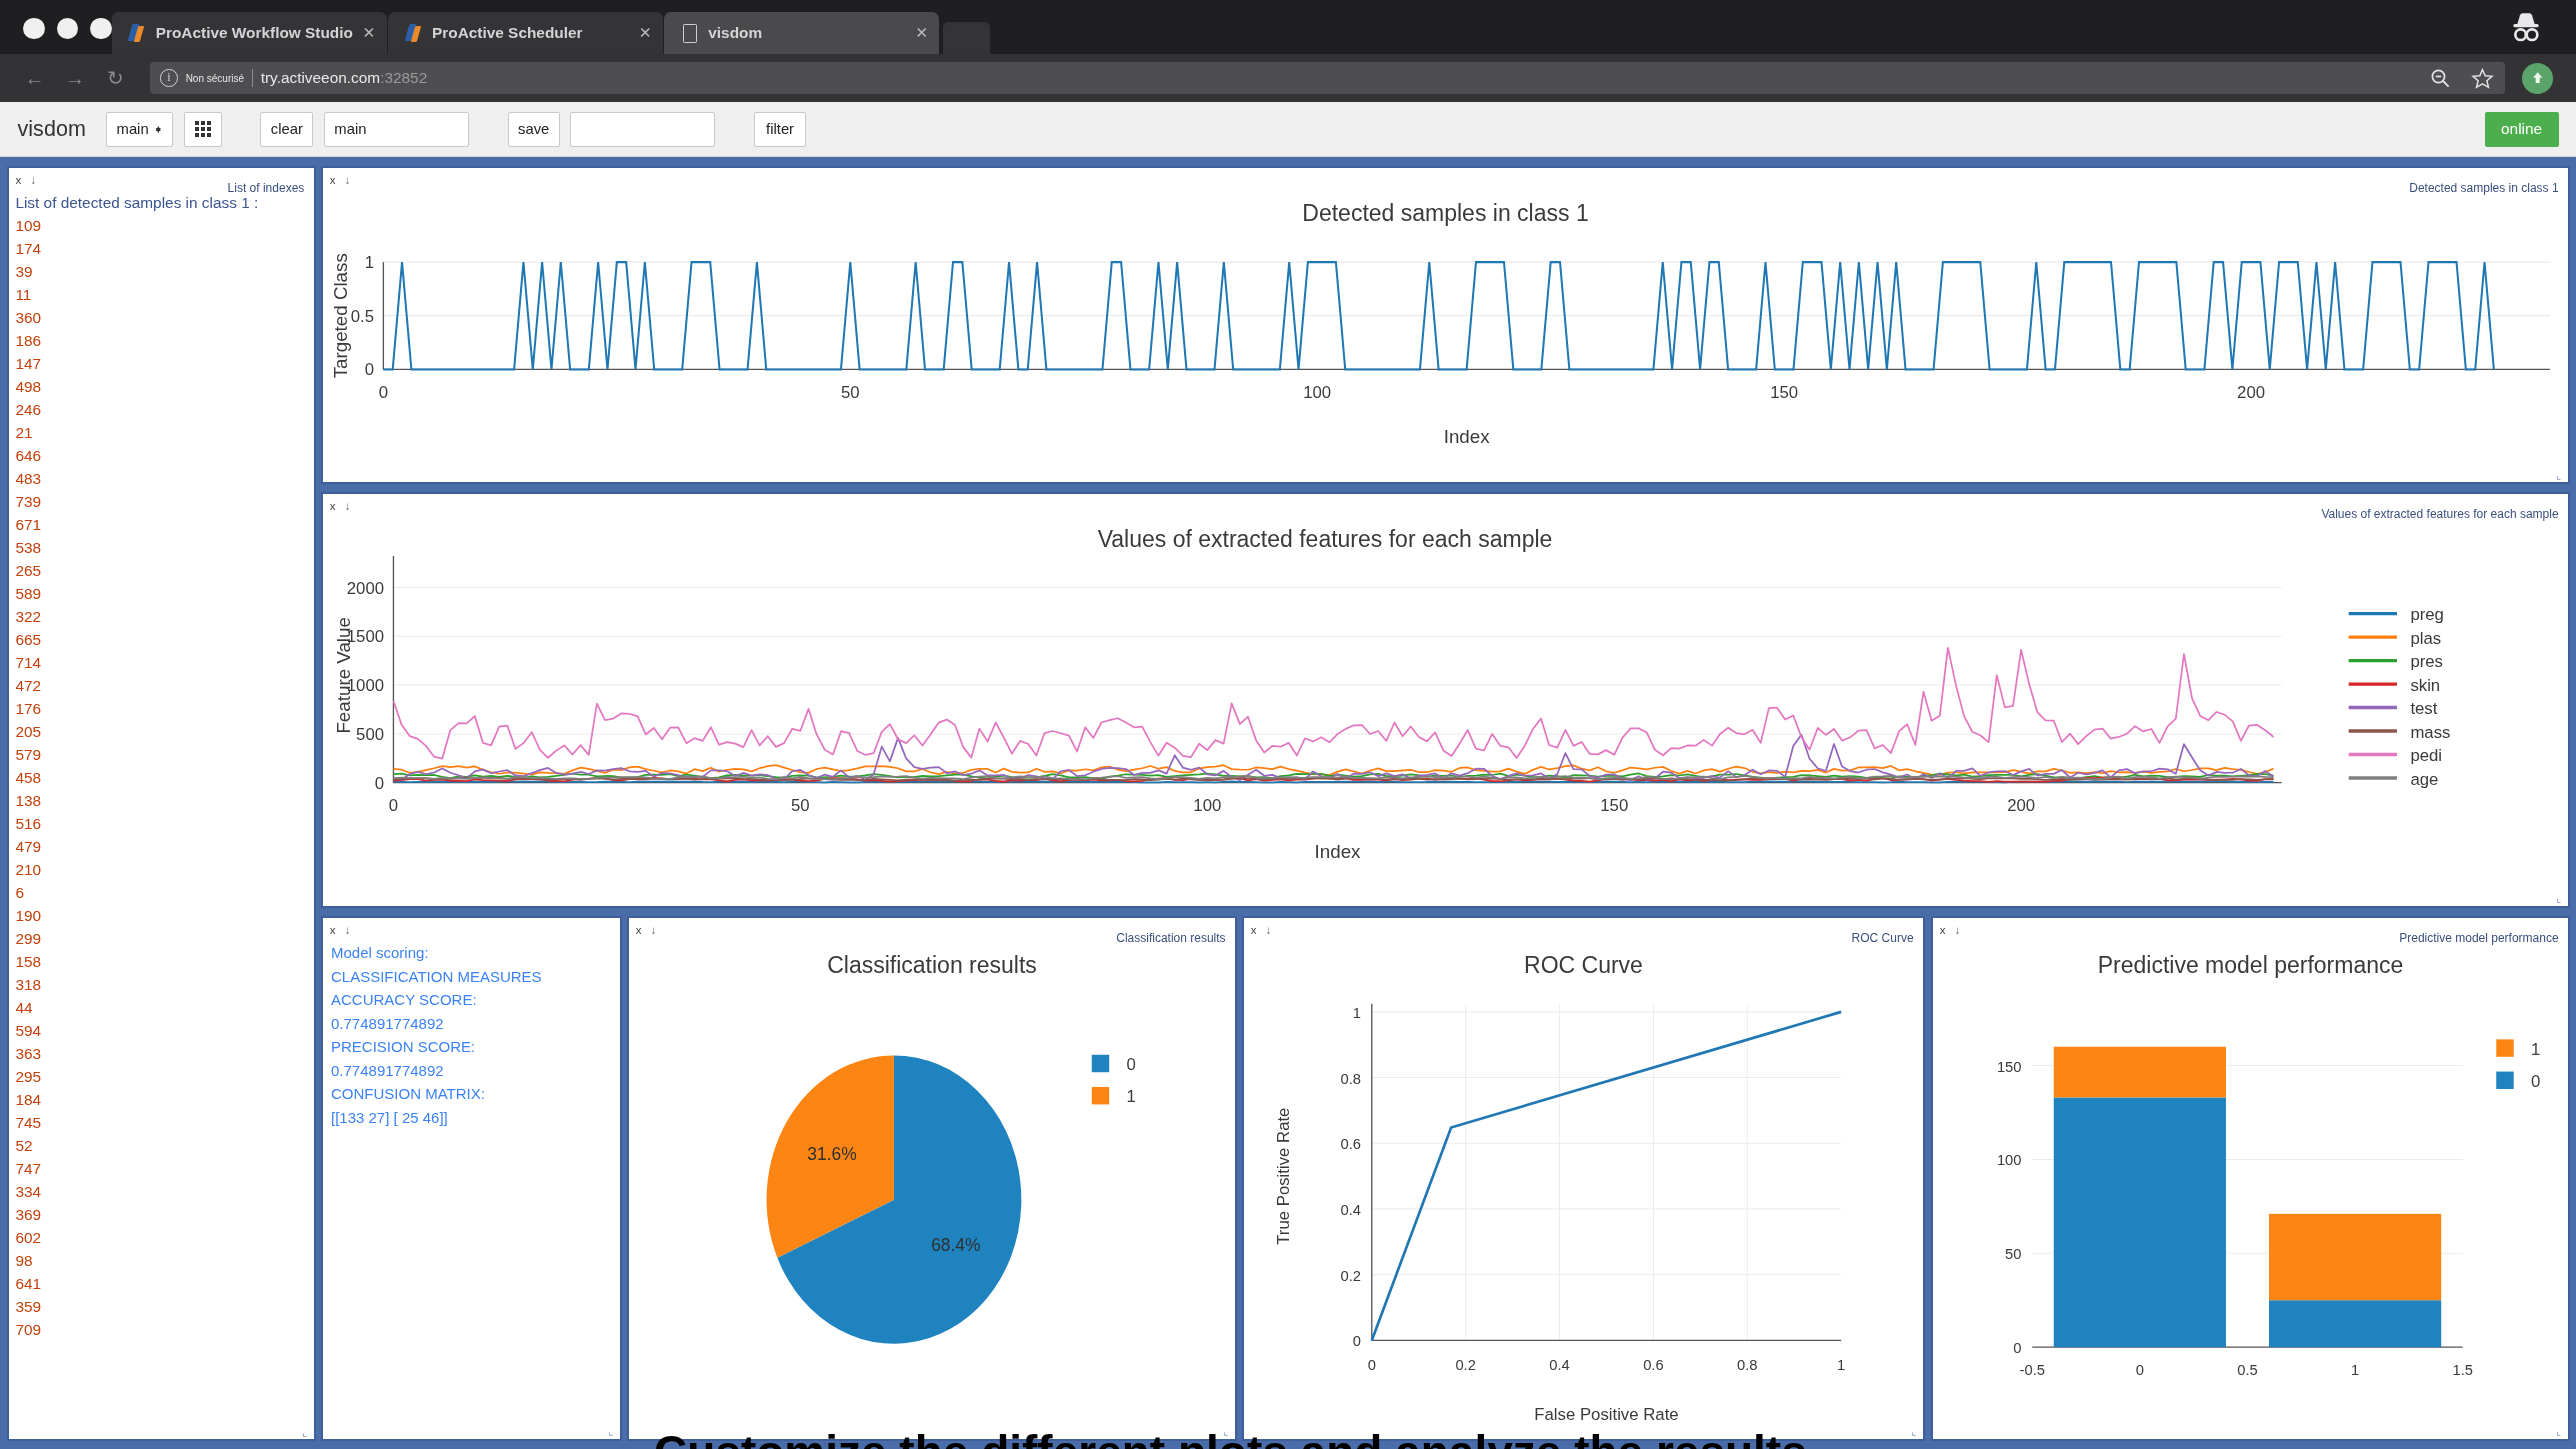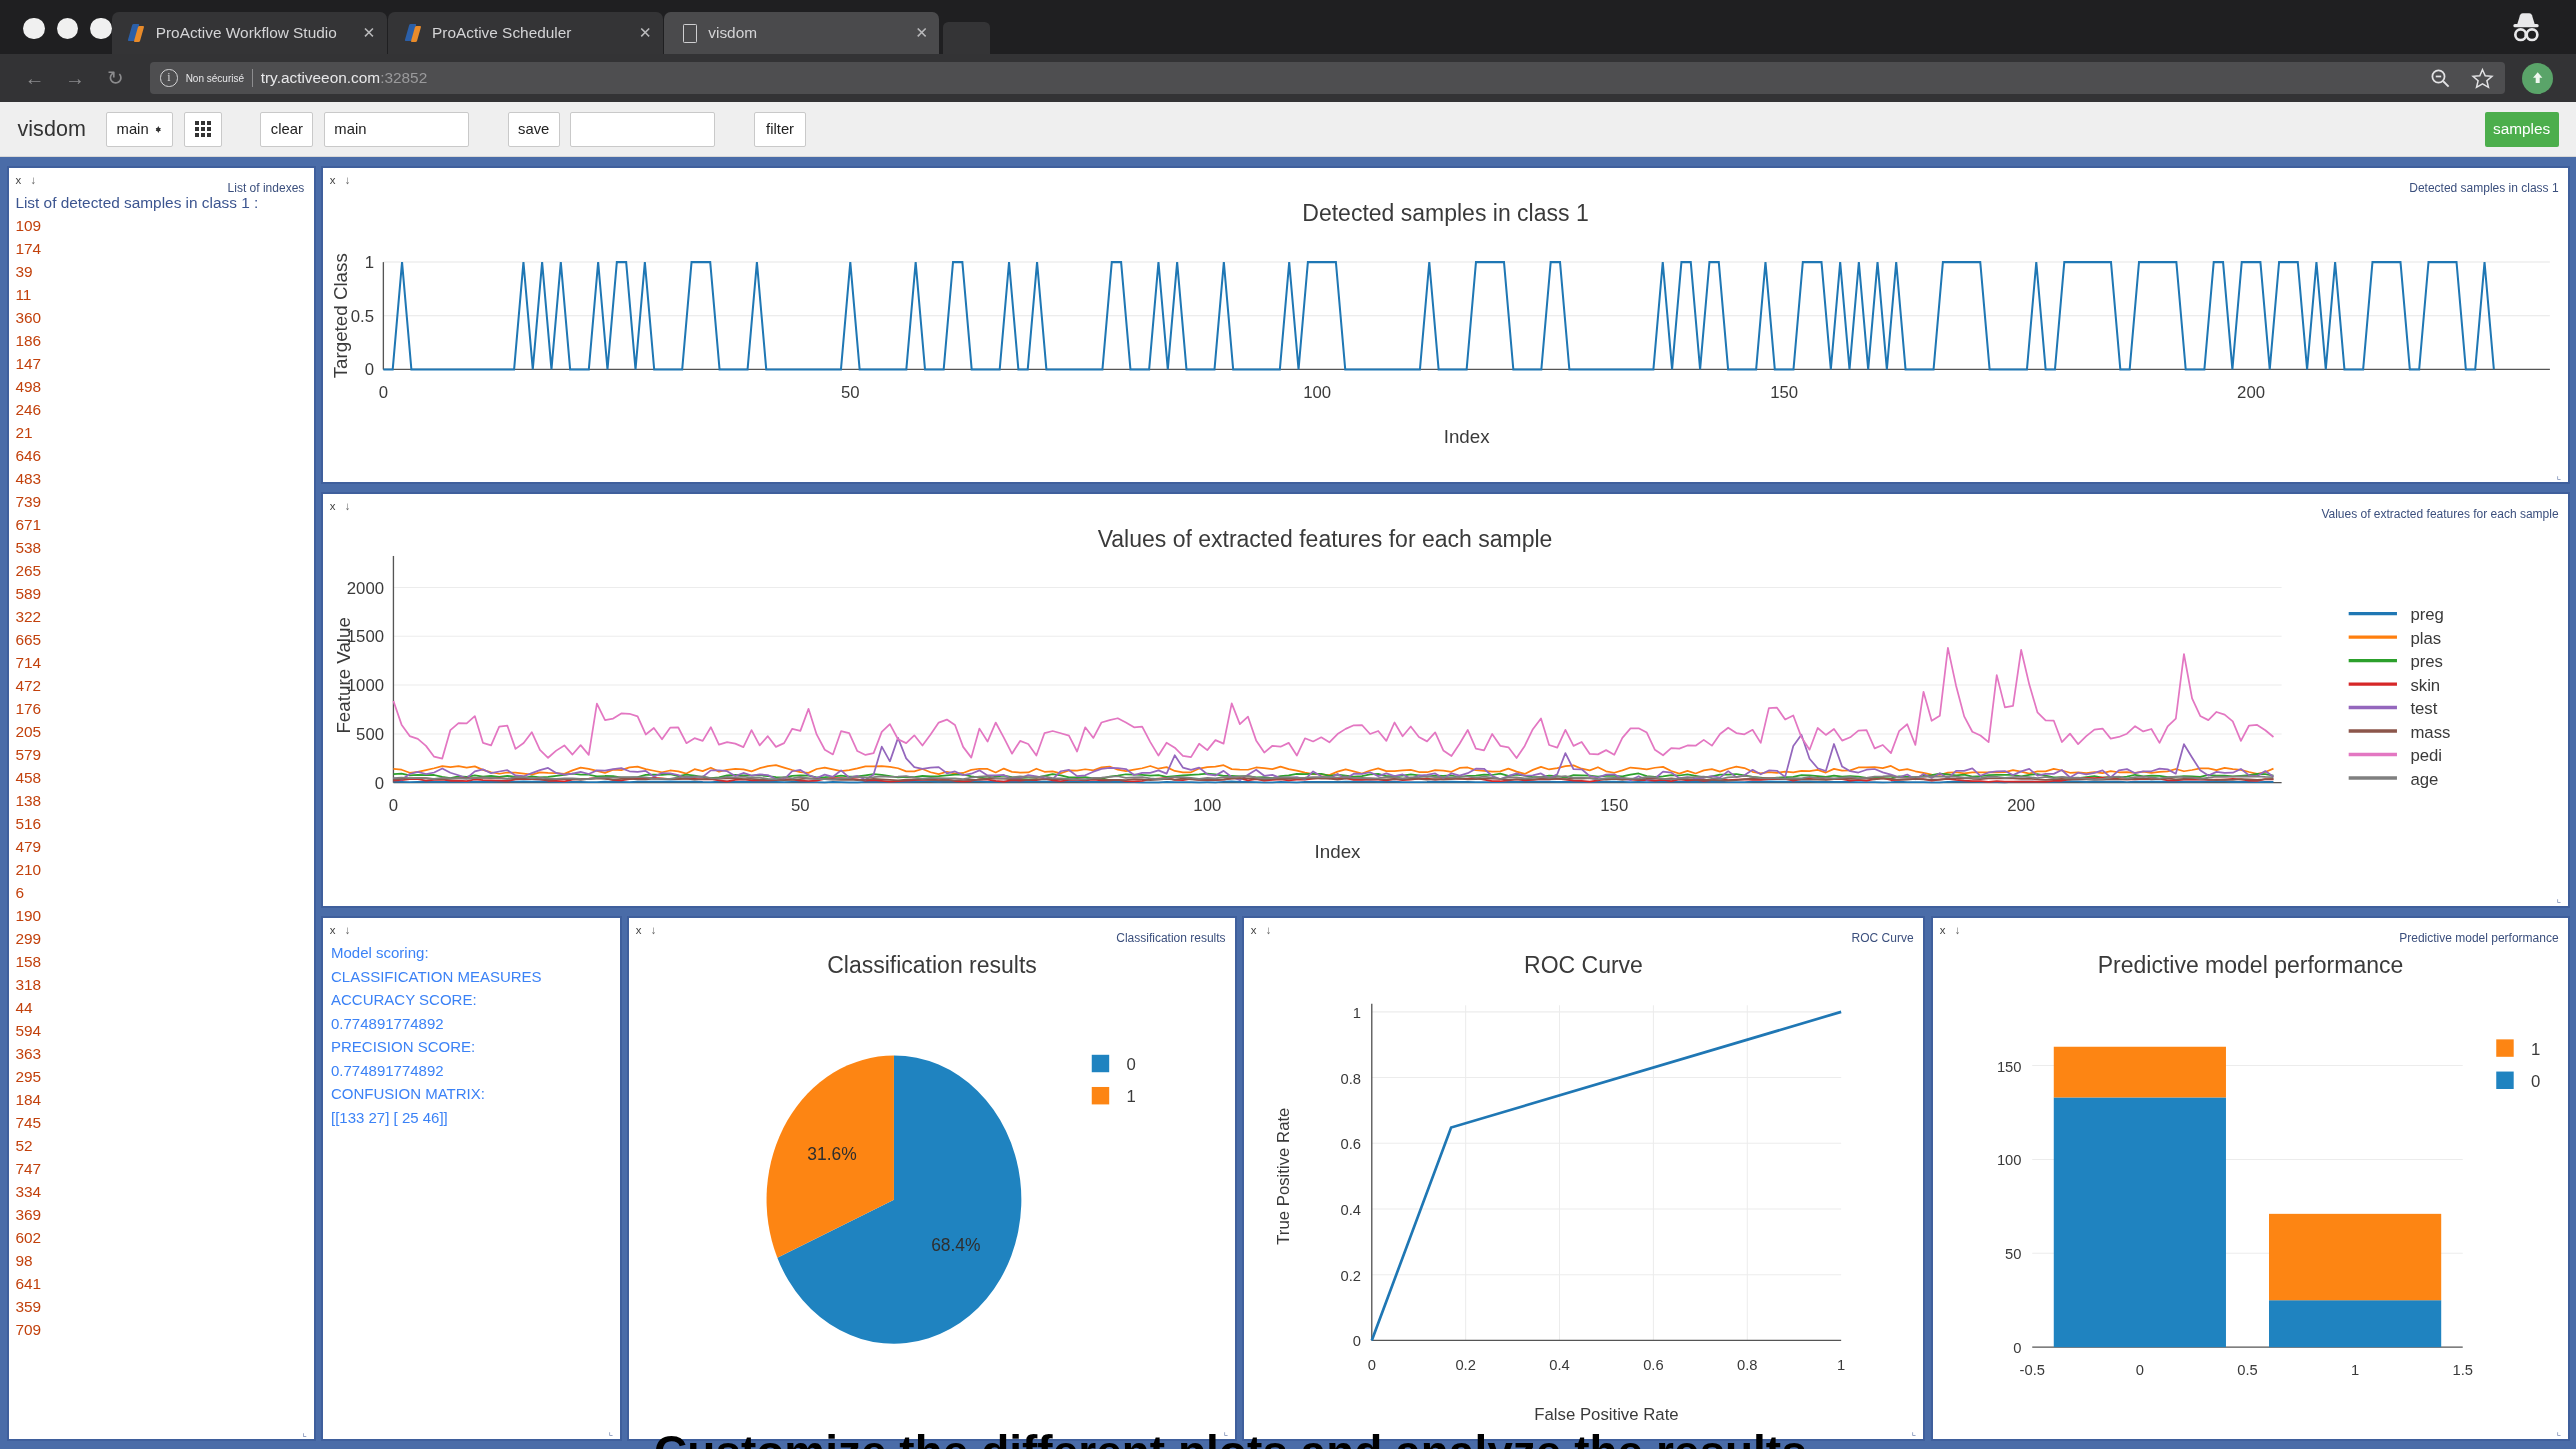--- a/index.html
+++ b/index.html
@@ -38,21 +38,21 @@
     content: ""; position: absolute; left: 10px; top: 2.7px;
     width: 6px; height: 16px; background: #e98b2a;
     transform: skewX(-16deg); border-radius: 1.3px;
   }
   .tab-ico.doc::before {
     content: ""; position: absolute; left: 4px; top: 1.3px;
     width: 12px; height: 17px; border: 1.3px solid #cfcfd1; border-radius: 1.3px;
     background: transparent;
   }
   .tab-title {
-    flex: 1; white-space: nowrap; overflow: hidden; text-overflow: ellipsis;
+    flex: 1; white-space: nowrap; overflow: hidden; text-overflow: ellipsis; font-weight: bold;
   }
   .tab-close {
     width: 19px; text-align: center; color: #b9b9bb; font-size: 15.4px;
     flex: 0 0 19px;
   }
   .tab-new {
     width: 47px; height: 32px; background: #343436; border-radius: 5.4px 5.4px 0 0;
     margin-left: 2.7px;
   }
   .incognito {
@@ -244,21 +244,21 @@
         <span></span>
         <span></span>
         <span></span>
     </span>
   </div>
   <div class="ctrl btn">clear</div>
   <div class="ctrl input w-env">main</div>
   <div class="ctrl btn">save</div>
   <div class="ctrl input w-filter"></div>
   <div class="ctrl btn">filter</div>
-  <div class="online">samples</div>
+  <div class="online">online</div>
 </div>
 
 <div class="canvas">
 
   <div class="pane" style="left:6.7px; top:9.4px; width:309px; height:1275px;">
     <div class="pane-bar">
       <span class="pane-x">x</span>
       <span class="pane-dl">↓</span>
       <span class="pane-title">List of indexes</span>
     </div>

